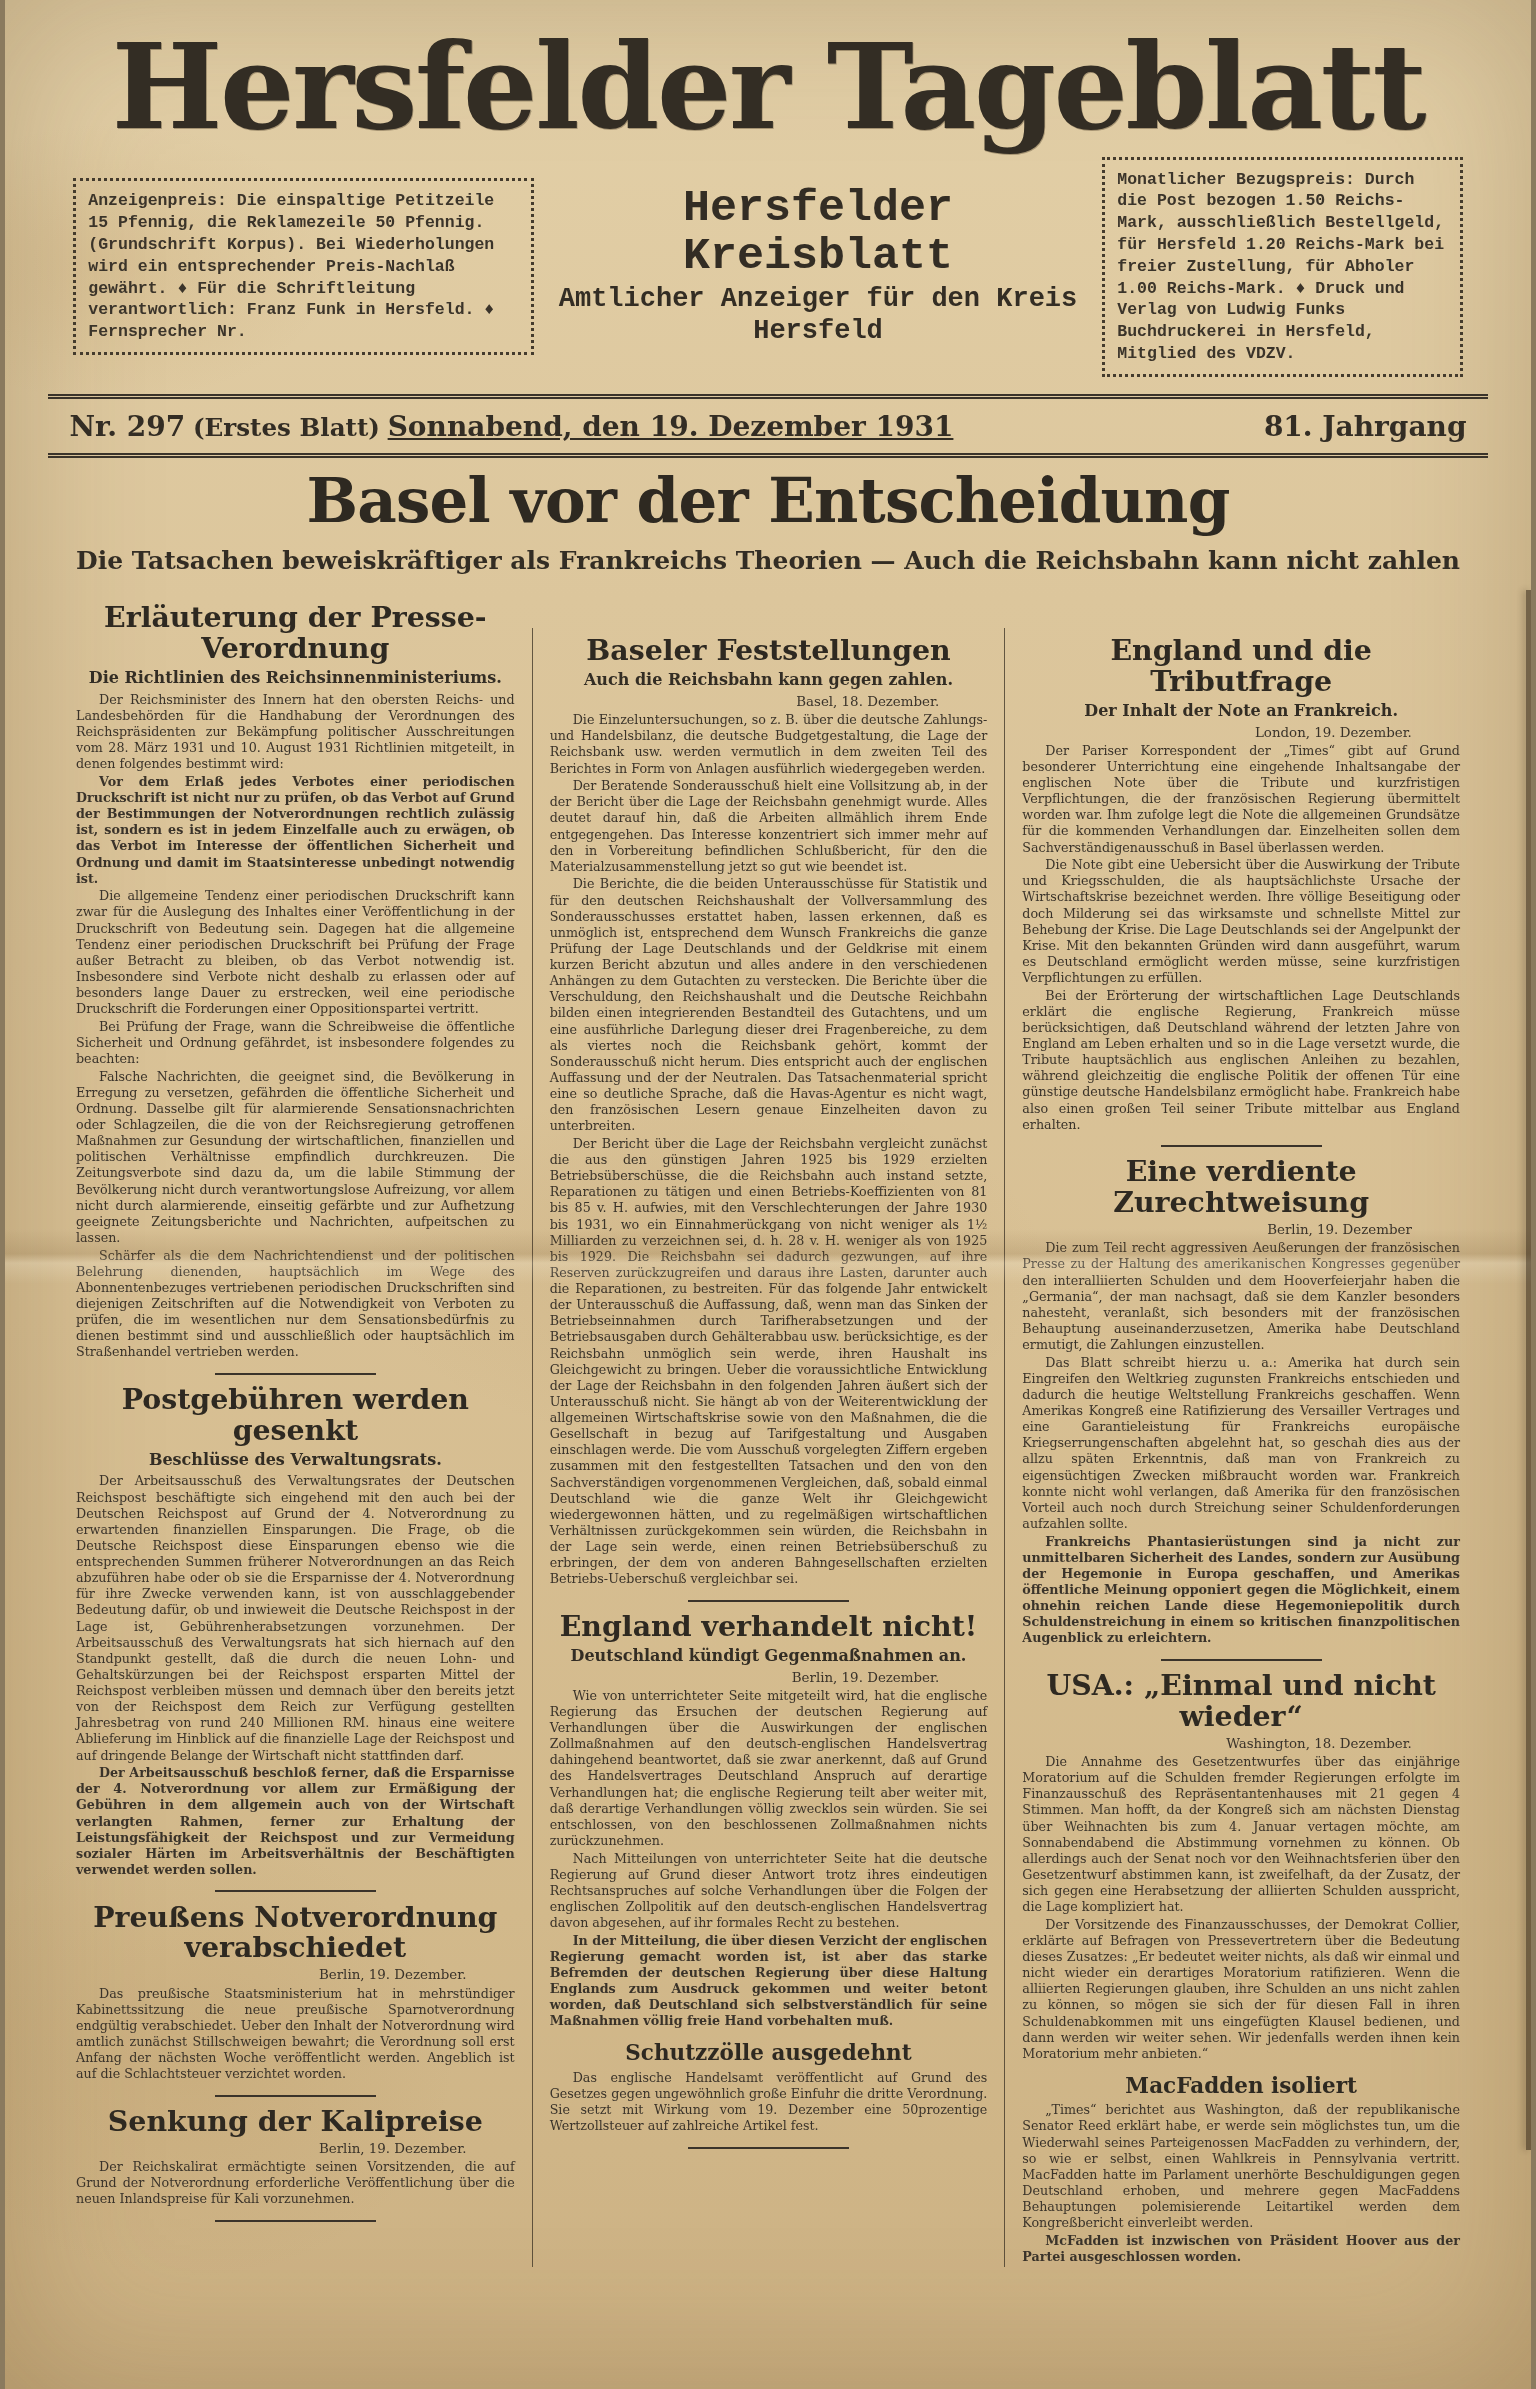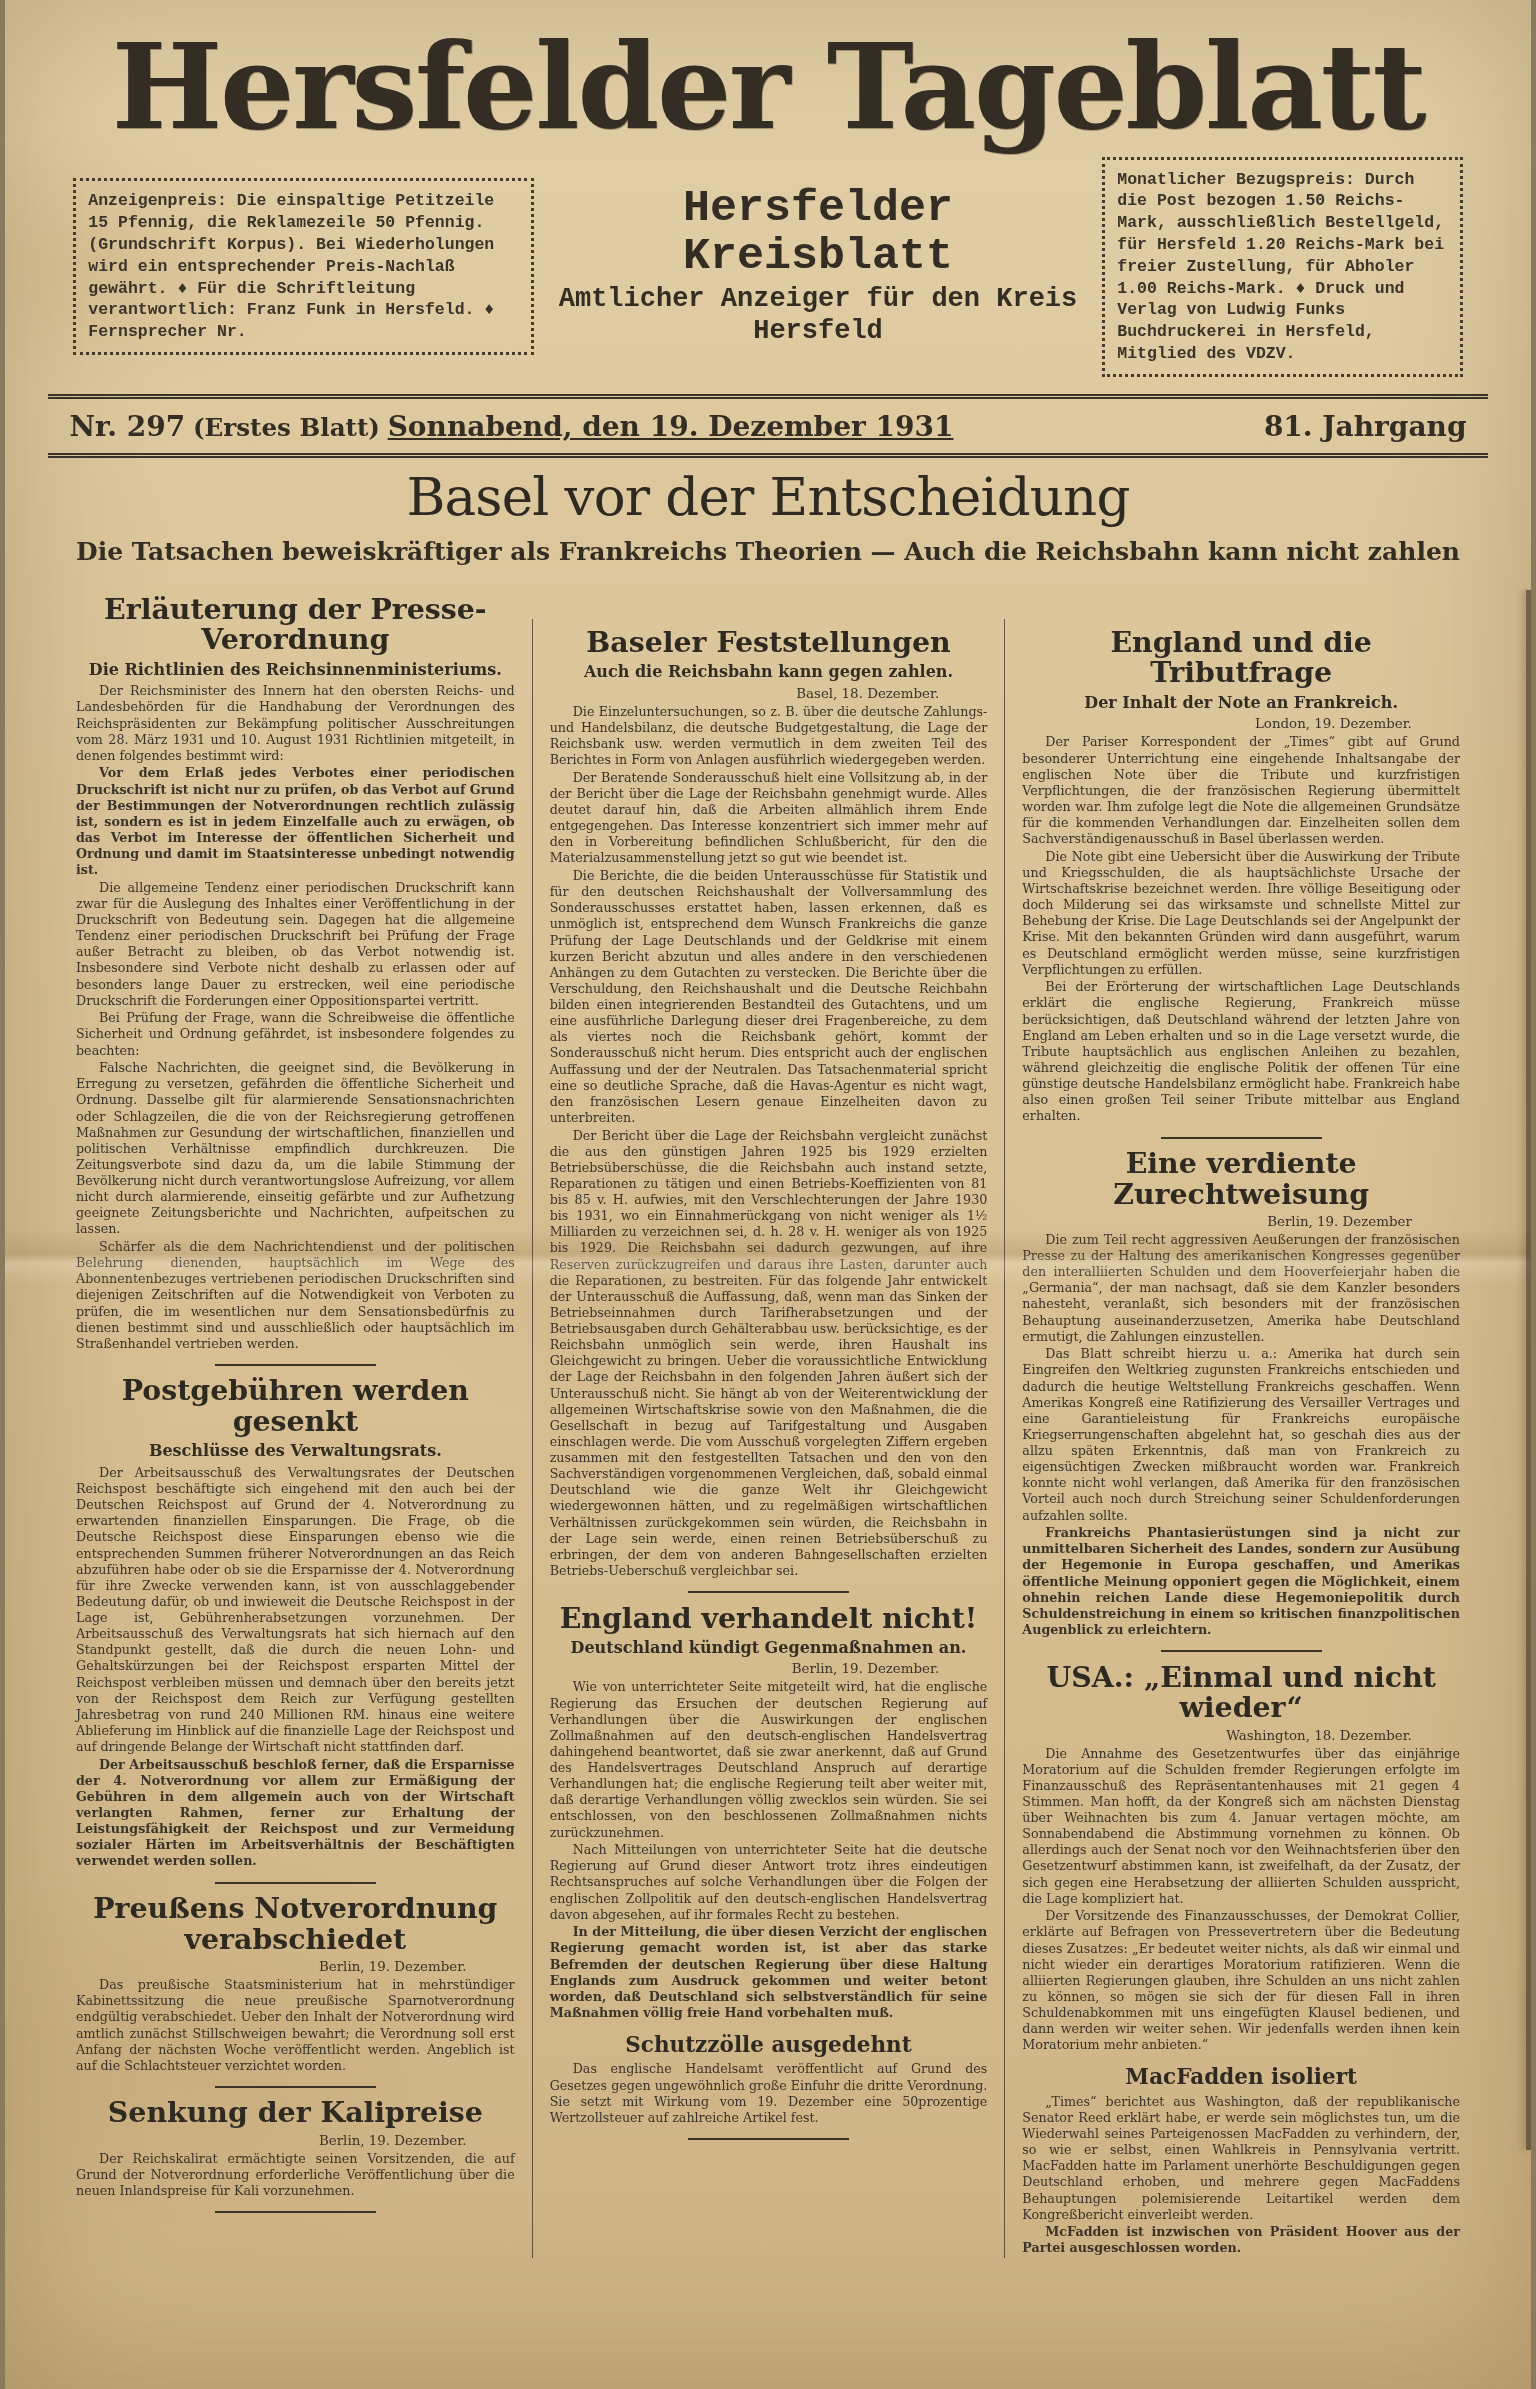--- a/index.html
+++ b/index.html
@@ -47,21 +47,21 @@
     display:flex;align-items:baseline;gap:7.7px;
     padding:10.8px 21.5px;font-weight:bold;font-size:28px;color:#332d24;
   }
   .dateband .issue{flex:0 0 auto;}
   .dateband .edition{flex:0 0 auto;font-size:24.6px;}
   .dateband .date{flex:1 1 auto;text-align:left;text-decoration:underline;}
   .dateband .volume{flex:0 0 auto;}
 
   
   .lead{text-align:center;margin-top:10.8px;}
-  .lead h1{font-size:53px;font-weight:normal;margin:7px;line-height:1.05;color:#2e2921;letter-spacing:-0.8px;}
+  .lead h1{font-size:61px;font-weight:bold;margin:7px;line-height:1.05;color:#2e2921;letter-spacing:-0.8px;}
   .lead .subhead{font-size:25px;font-weight:bold;margin:12.3px 23px 0 23px;color:#332d24;}
 
   
   .columns{
     display:grid;grid-template-columns:1fr 1fr 1fr;
     margin:20px 54px 0 54px;min-height:1644px;align-items:stretch;
   }
   .col{padding:0 17px;}
   .col + .col{border-left:1.5px solid rgba(58,48,35,.75);margin-top:33px;}
 

